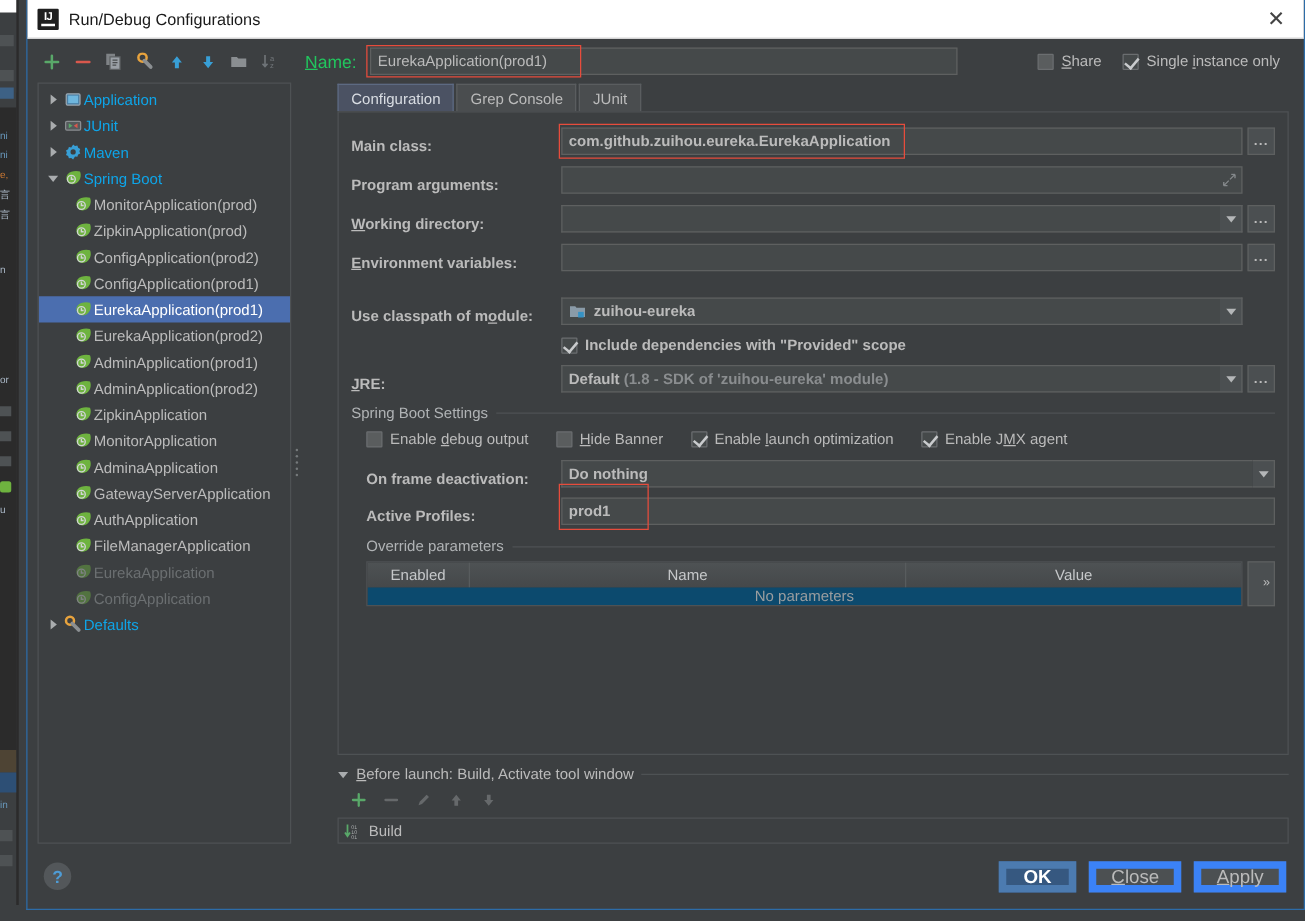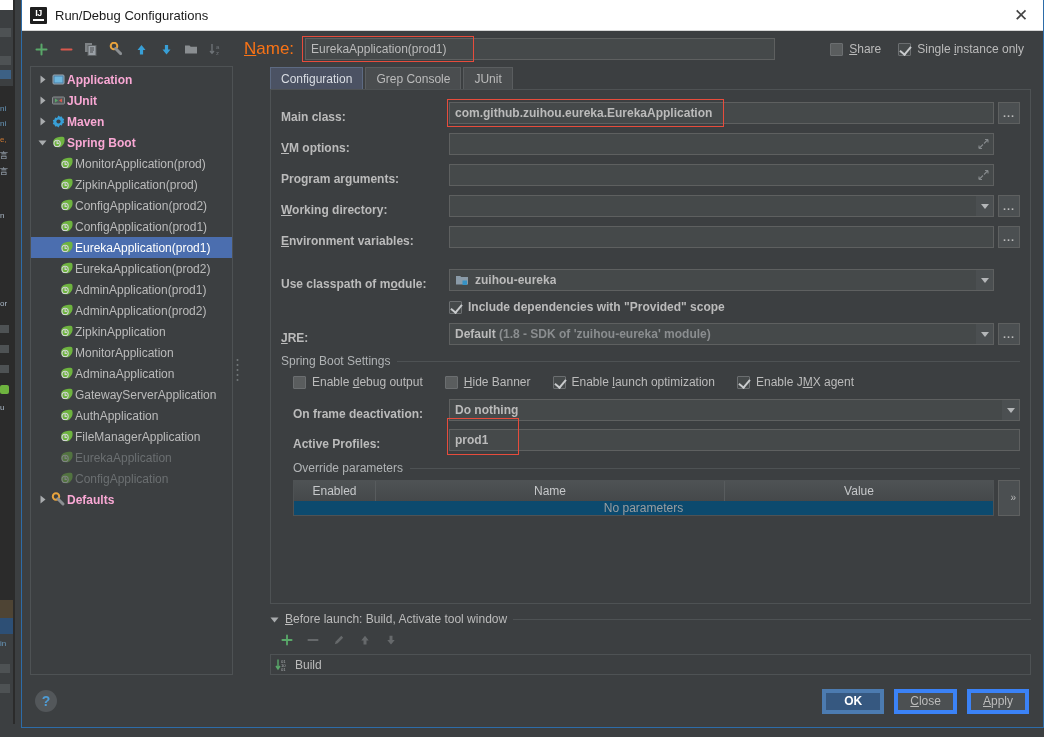--- a/index.html
+++ b/index.html
@@ -63,21 +63,21 @@
     width: 205px; flex: 0 0 205px; display: flex; align-items: center;
     padding-left: 8px; gap: 3px;
   }
   .tbtn {
     width: 22px; height: 22px; display: flex; align-items: center; justify-content: center;
     cursor: pointer; border-radius: 2px;
   }
   .tbtn.dim { opacity: .55; cursor: default; }
 
   .namearea { flex: 1; display: flex; align-items: center; padding-left: 17px; }
-  .lbl { color: #f97316; font-size: 17px; white-space: nowrap; }
+  .lbl { color: #22c55e; font-size: 14px; white-space: nowrap; }
   .lbl u { text-decoration: underline; }
   .name-field-wrap { position: relative; margin-left: 11px; }
   .textfield {
     background: #45494a; border: 1px solid #5e6060; color: #bbbbbb;
     font-family: "Liberation Sans", sans-serif; font-size: 12px;
     height: 22px; padding: 0 5px; outline: none; line-height: 20px;
   }
   .redbox {
     position: absolute; border: 1px solid #e74c3c; pointer-events: none;
   }
@@ -114,21 +114,21 @@
   .trow.selected { background: #4b6eaf; }
   .trow.selected .tlabel { color: #ffffff; }
   .trow.disabled .tlabel { color: #6b6f71; }
   .trow.disabled .leaficon { opacity: .45; }
   .twisty {
     width: 14px; flex: 0 0 14px; display: flex; align-items: center; justify-content: center;
   }
   .twisty svg { display: block; }
   .ticon { width: 18px; flex: 0 0 18px; display: flex; align-items: center; justify-content: center; }
   .tlabel { color: #bbbbbb; }
-  .trow.group .tlabel { font-weight: bold; color: #f9a8d4; }
+  .trow.group .tlabel { font-weight: normal; color: #0ea5e9; }
   .indent { width: 22px; flex: 0 0 22px; }
 
   .splitter {
     width: 9px; flex: 0 0 9px; display: flex; align-items: center; justify-content: center;
     cursor: col-resize;
   }
   .splitter .dots { width: 3px; height: 26px; }
 
   .right-pane { flex: 1; display: flex; flex-direction: column; min-width: 0; padding-right: 12px; padding-left: 28px; }
 
@@ -231,22 +231,22 @@
     padding: 0 14px 0 13px;
   }
   .help-btn {
     width: 22px; height: 22px; border-radius: 50%; background: #53575a;
     display: flex; align-items: center; justify-content: center;
     color: #4e9cd6; font-size: 14px; font-weight: bold; cursor: pointer;
   }
   .footer-spacer { flex: 1; }
   .btn {
     min-width: 62px; height: 25px; padding: 0 12px; margin-left: 10px;
-    background: #4c5052; border: 4px solid #3b82f6; color: #bbbbbb;
-    font-size: 12px; font-family: "Liberation Sans", sans-serif;
+    background: #4c5052; border: 6px solid #3b82f6; color: #bbbbbb;
+    font-size: 15px; font-family: "Liberation Sans", sans-serif;
     display: flex; align-items: center; justify-content: center; cursor: pointer;
   }
   .btn.primary { background: #365880; border-color: #4c7bb0; color: #ffffff; font-weight: bold; }
   .btn u { text-decoration: underline; }
 
   .icon-svg { display: block; }
   .leaficon { width: 15px; height: 15px; }
 </style>
 </head>
 <body>
@@ -644,32 +644,20 @@
                 <div style="position:relative;flex:1;display:flex;min-width:0;">
                   <div class="inputbox">
                     <span class="val">com.github.zuihou.eureka.EurekaApplication</span>
                   </div>
                   <div class="redbox" style="left:-2px;top:-3px;width:277px;height:28px;"></div>
                 </div>
                 <div class="ellipsisbtn">...</div>
               </div>
             </div>
 
-            <div class="frow">
-              <div class="lcol"><u>V</u>M options:</div>
-              <div class="fcol">
-                <div class="inputbox">
-                  <span class="val"></span>
-                  <svg class="expander" viewBox="0 0 11 11">
-                    <path d="M10 1L6 5M10 1H7M10 1v3M1 10l4-4M1 10h3M1 10V7" stroke="#9a9ea1" stroke-width="1.1" fill="none"></path>
-                  </svg>
-                </div>
-                <div style="width:26px;flex:0 0 26px;"></div>
-              </div>
-            </div>
 
             <div class="frow">
               <div class="lcol">Program ar<u>g</u>uments:</div>
               <div class="fcol">
                 <div class="inputbox">
                   <span class="val"></span>
                   <svg class="expander" viewBox="0 0 11 11">
                     <path d="M10 1L6 5M10 1H7M10 1v3M1 10l4-4M1 10h3M1 10V7" stroke="#9a9ea1" stroke-width="1.1" fill="none"></path>
                   </svg>
                 </div>

